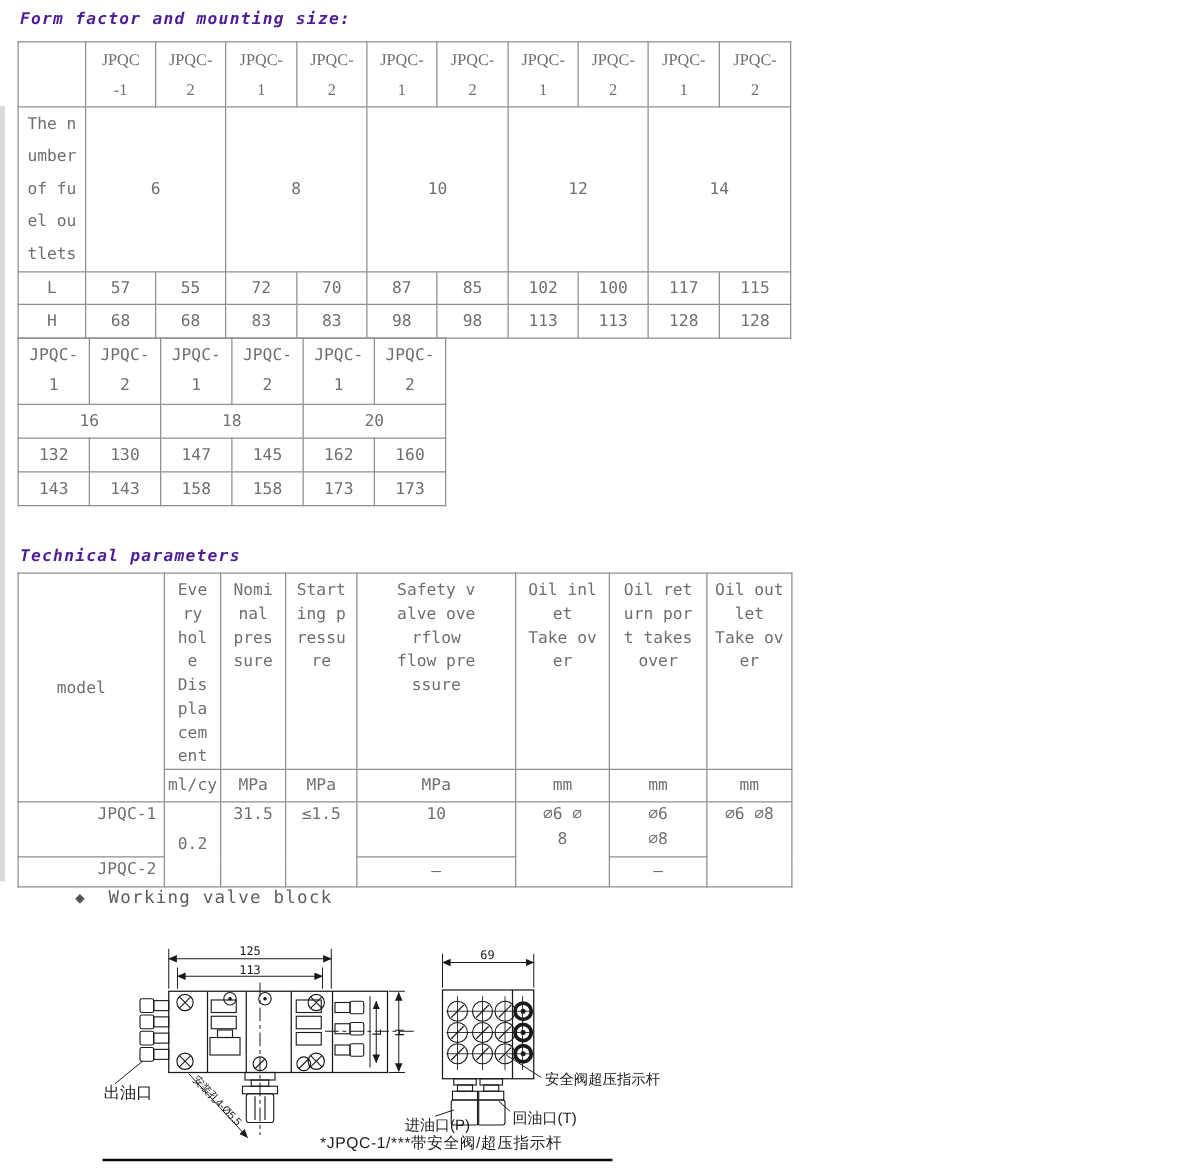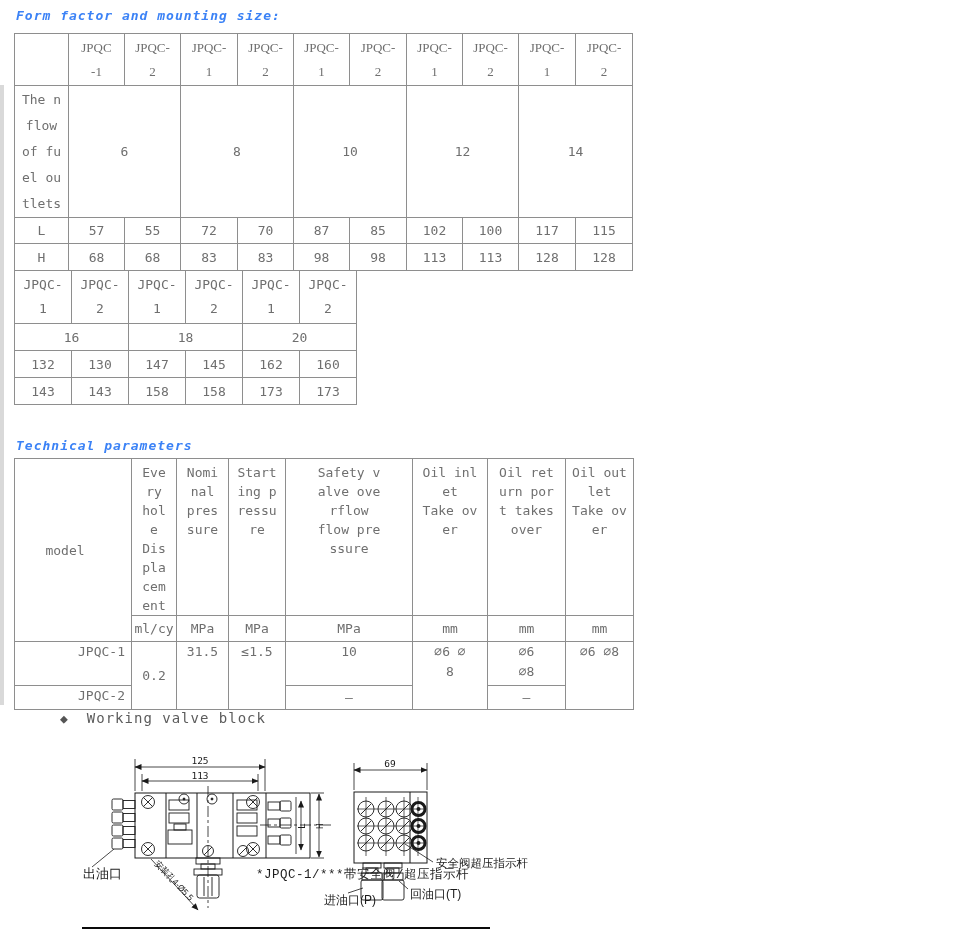--- a/index.html
+++ b/index.html
@@ -1,21 +1,21 @@
 <!DOCTYPE html>
 <html><head>
 <meta charset="utf-8">
 <style>
   html,body{margin:0;padding:0;}
   body{width:954px;height:934px;background:#ffffff;overflow:hidden;position:relative;
        font-family:"DejaVu Sans Mono","Liberation Mono",monospace;}
   .abs{position:absolute;}
   .edge-strip{left:0;top:85px;width:4px;height:620px;background:#d9d9d9;}
   .sec-title{font:bold italic 13px "DejaVu Sans Mono","Liberation Mono",monospace;
-             color:#3b82f6;letter-spacing:1px;}
+             color:#4c1d95;letter-spacing:1px;}
   #title1{left:16px;top:8px;}
   #title2{left:16px;top:438px;}
 
   table.t{border-collapse:collapse;table-layout:fixed;
           font:13px "DejaVu Sans Mono","Liberation Mono",monospace;color:#6f6f6f;}
   table.t td{border:1px solid #8e8e8e;text-align:center;padding:0;overflow:hidden;}
   .prelines{white-space:pre-line;}
   #t1{left:14px;top:33px;}
   #t1 tr.r-head{height:52px;font-family:Liberation Serif, serif;}
   #t1 tr.r-head td{line-height:24px;}
@@ -39,22 +39,22 @@
   #t3 tr.r-b1{height:44px;}
   #t3 tr.r-b2{height:24px;}
   #t3 td.topv{vertical-align:top;line-height:20px;}
   #t3 td.midv{vertical-align:middle;}
   #t3 td.model-b{text-align:right;padding-right:6px;vertical-align:top;line-height:20px;}
 
   #bullet-row{left:60px;top:710px;color:#5c5c5c;font-size:14px;letter-spacing:1px;text-align:right;}
   #bullet-row .dia{color:#555;margin-right:18px;font-size:13px;}
 
   #drawing{left:60px;top:746px;}
-  #caption{left:256px;top:866px;font-size:12.5px;color:#1d1d1d;letter-spacing:0.5px;
-           font-family:Liberation Mono, monospace;}
+  #caption{left:256px;top:906px;font-size:12.5px;color:#1d1d1d;letter-spacing:0.5px;
+           font-family:Liberation Sans, sans-serif;}
   #caption-rule{left:82px;top:927px;width:408px;height:2px;background:#0a0a0a;}
 
   svg text{fill:#1a1a1a;}
   .dimtxt{font:9.5px "DejaVu Sans Mono",monospace;}
   .cjk{font-family:"Liberation Sans",sans-serif;}
 </style>
 </head>
 <body>
 
 <div class="abs edge-strip"></div>
@@ -94,21 +94,21 @@
 1</td>
     <td class="prelines">JPQC-
 2</td>
     <td class="prelines">JPQC-
 1</td>
     <td class="prelines">JPQC-
 2</td>
   </tr>
   <tr class="r-out">
     <td class="prelines outlbl">The n
-flow
+umber
 of fu
 el ou
 tlets</td>
     <td colspan="2">6</td>
     <td colspan="2">8</td>
     <td colspan="2">10</td>
     <td colspan="2">12</td>
     <td colspan="2">14</td>
   </tr>
   <tr class="r-l">

